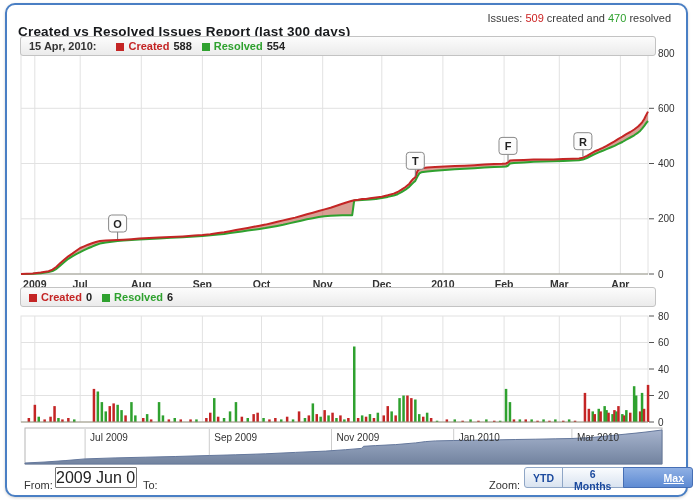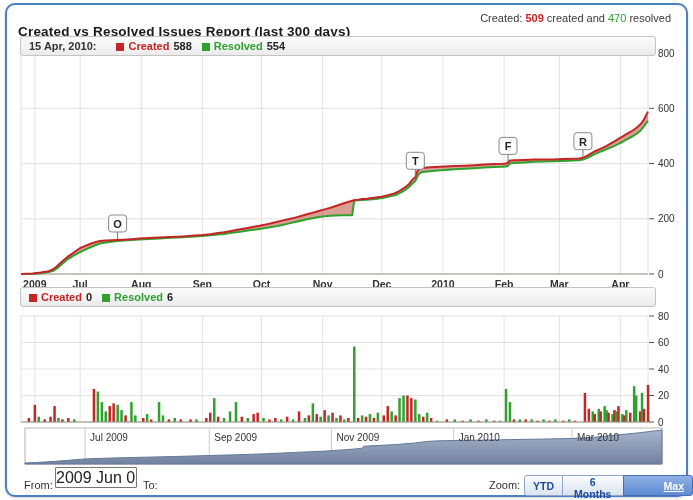--- a/index.html
+++ b/index.html
@@ -5,21 +5,21 @@
   html,body{margin:0;padding:0;background:#fff;width:693px;height:500px;overflow:hidden;
             font-family:"Liberation Sans",sans-serif;}
   #page{position:absolute;left:0;top:0;width:693px;height:500px;}
   .frame{position:absolute;left:5px;top:3px;width:679px;height:490px;
          border:2px solid #4a7fc4;border-radius:10px;background:#fff;
          box-shadow:0 1px 3px rgba(0,0,0,.18);}
   #chart-svg{position:absolute;left:0;top:0;z-index:1;}
   .overlay{position:absolute;z-index:2;}
   .title{left:18px;top:24px;font-size:13.5px;font-weight:700;color:#17191c;letter-spacing:.2px;}
   .summary{right:22px;top:12px;font-size:11px;color:#3a3a3a;}
-  .summary .num-c{color:#cc2222;font-weight:700;margin-top:28px;}
+  .summary .num-c{color:#cc2222;font-weight:400;margin-top:28px;}
   .summary .num-r{color:#2ea12e;font-weight:400;}
   .infobar{left:20px;width:626px;height:18px;line-height:18px;
            background:linear-gradient(#fcfcfc,#ebebeb);
            border:1px solid #c3c3c3;border-radius:3px;font-size:11px;color:#333;
            padding-left:8px;white-space:nowrap;}
   .infobar .date{font-weight:700;color:#333;margin-right:10px;}
   .sw{display:inline-block;width:8px;height:8px;margin:0 4px 0 10px;vertical-align:-1px;}
   .sw.c{background:#c42525;}
   .sw.r{background:#2fa12f;}
   .lab-c{color:#c42525;font-weight:700;margin-right:4px;}
@@ -29,21 +29,21 @@
   #daily-legend{top:287px;}
   #controls{left:0;top:466px;width:693px;height:26px;}
   .ctl-label{position:absolute;font-size:11px;font-weight:400;color:#333;top:13px;}
   .date-input{position:absolute;top:1px;width:80px;height:19px;border:1px solid #777;
               background:#fff;font-family:"Liberation Sans",sans-serif;font-size:16px;color:#222;
               text-align:center;padding:0;border-radius:1px;}
   #zoom-buttons{position:absolute;left:524px;top:1px;display:flex;}
   .zbtn{height:21px;padding:0 8px;font-family:"Liberation Sans",sans-serif;
         font-size:10.5px;font-weight:700;color:#1c4a9e;
         background:linear-gradient(#fafcfe,#d9e3f0);border:1px solid #8fa6c6;
-        margin-left:-1px;cursor:pointer;margin-top:8px;}
+        margin-left:-1px;cursor:pointer;}
   .zbtn:first-child{border-radius:3px 0 0 3px;margin-left:0;}
   .zbtn:last-child{border-radius:0 3px 3px 0;padding-left:40px;}
   .zbtn.active{background:linear-gradient(#8fb0e4,#5e8bd3);color:#fff;
                text-decoration:underline;border-color:#466fb5;}
   
   .xtick{font:700 10.5px "Liberation Sans",sans-serif;fill:#333;}
   .ytick{font:10px "Liberation Sans",sans-serif;fill:#333;}
   .flagtext{font:700 11px "Liberation Sans",sans-serif;fill:#222;}
   .navlabel{font:10px "Liberation Sans",sans-serif;fill:#333;}
 </style>
@@ -288,21 +288,21 @@
         <text x="214.3" y="441" class="navlabel">Sep 2009</text>
         <text x="336.5" y="441" class="navlabel">Nov 2009</text>
         <text x="458.7" y="441" class="navlabel">Jan 2010</text>
         <text x="576.9" y="441" class="navlabel">Mar 2010</text>
       </g>
     </svg>
 
   <div class="overlay title">Created vs Resolved Issues Report (last 300 days)</div>
 
   <div class="overlay summary">
-    <span>Created:</span>
+    <span>Issues:</span>
     <span class="num-c">509</span>
     <span>created and</span>
     <span class="num-r">470</span>
     <span>resolved</span>
   </div>
 
   <div id="tooltip-bar" class="overlay infobar">
     <span class="date">15 Apr, 2010:</span><span class="sw c"></span><span class="lab-c">Created</span><span class="val">588</span><span class="sw r"></span><span class="lab-r">Resolved</span><span class="val">554</span>
   </div>
 

